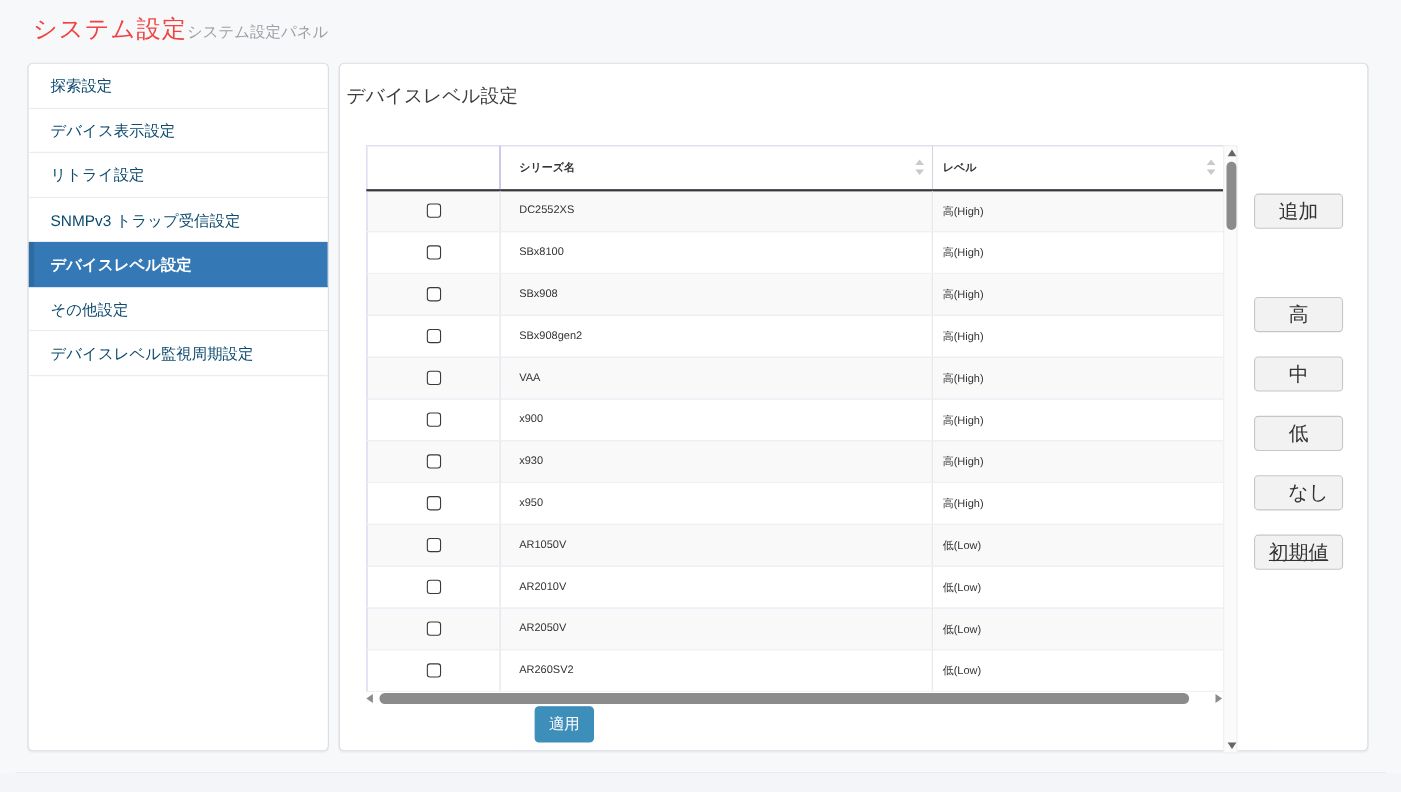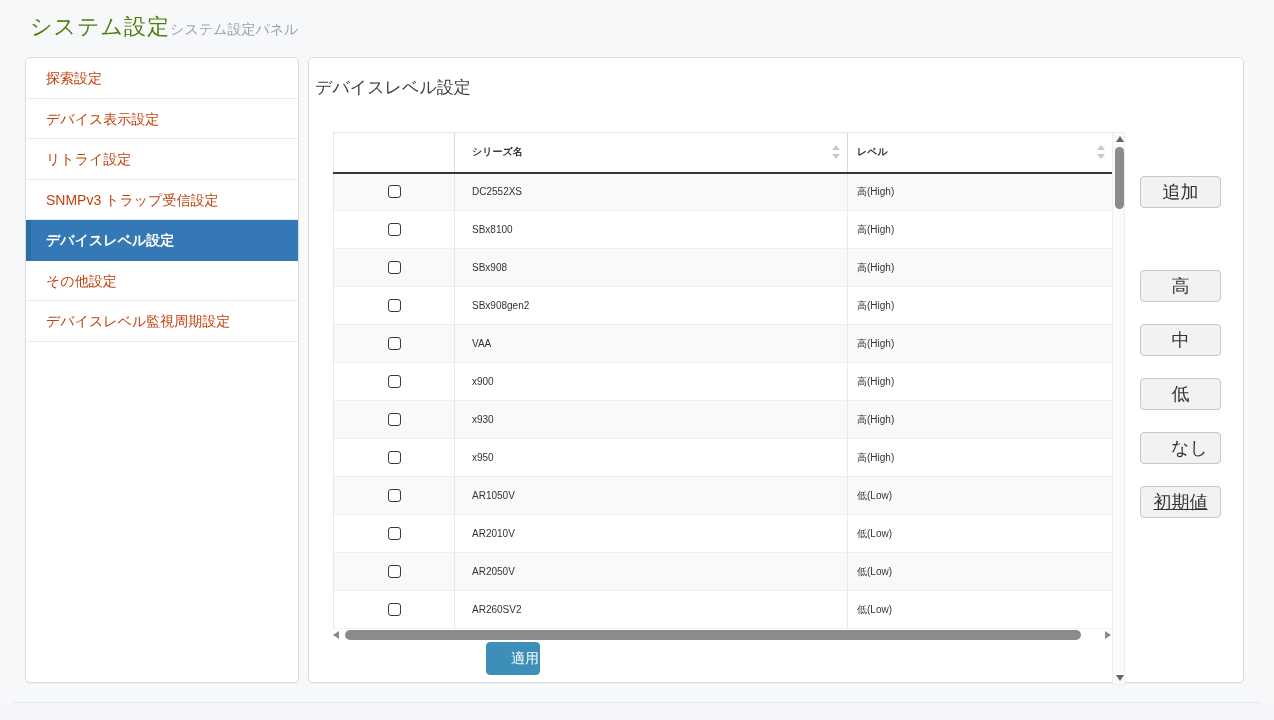--- a/index.html
+++ b/index.html
@@ -4,29 +4,29 @@
 <style>
   * { margin:0; padding:0; box-sizing:border-box; }
   html,body { width:1274px; height:720px; }
   body { font-family:"Liberation Sans","DejaVu Sans",sans-serif; background:#f5f6f9; overflow:hidden; }
   .page { position:relative; width:1274px; height:720px; background:#f7f8fa; }
   .below-strip { position:absolute; left:0; right:0; top:703px; bottom:0; background:#f3f5f8; }
   .outer-bottom { position:absolute; left:14px; width:1246px; top:702px; border-top:1px solid #e3e6eb; }
 
   
   .hdr { position:absolute; left:30px; top:12px; display:flex; align-items:baseline; }
-  .hdr h1 { font-size:22px; font-weight:500; color:#4d7c0f; letter-spacing:1px;text-align:right; }
+  .hdr h1 { font-size:22px; font-weight:500; color:#ef4444; letter-spacing:1px;text-align:right; }
   .hdr .sub { font-size:14px; color:#9aa0a6; }
 
   .card { position:absolute; background:#fff; border:1px solid #d9dde2; border-radius:5px;
           box-shadow:0 1px 1px rgba(0,0,0,0.04); }
 
   
   .sidebar { left:25px; top:57px; width:274px; height:626px; overflow:hidden; }
-  .side-item { height:40.5px; line-height:40.5px; padding-left:20px; font-size:14px; color:#c2410c;
+  .side-item { height:40.5px; line-height:40.5px; padding-left:20px; font-size:14px; color:#0c4a6e;
                border-bottom:1px solid #ececec; cursor:pointer; white-space:nowrap; }
   .side-item.active { background:#3478b6; color:#fff; font-weight:bold;
                       border-left:5px solid #2d6ba3; padding-left:15px; border-bottom:1px solid #3478b6; }
 
   
   .main { left:308px; top:57px; width:936px; height:626px; }
   .panel-title { position:absolute; left:6px; top:18px; font-size:17px; color:#3c3c3c; font-weight:400; }
 
   
   .dtable { position:absolute; left:24px; top:74px; width:778px; border-collapse:collapse; table-layout:fixed;
@@ -63,21 +63,21 @@
   .hthumb { position:absolute; left:12px; top:1px; width:736px; height:10px; background:#8b8b8b; border-radius:5px; }
   .arr.left  { left:0;  top:2px; border-top:4px solid transparent; border-bottom:4px solid transparent; border-right:6px solid #8b8b8b; }
   .arr.right { right:0; top:2px; border-top:4px solid transparent; border-bottom:4px solid transparent; border-left:6px solid #8b8b8b; }
 
   
   .sbtn { position:absolute; left:831px; width:81px; height:32px; background:#f2f2f2; border:1px solid #c6c6c6;
           border-radius:4px; font-size:18px; color:#333; cursor:pointer; font-family:inherit; }
   #btn-add  { top:118px; } #btn-high { top:212px; } #btn-mid { top:266px; }
   #btn-low  { top:320px; } #btn-none { top:374px;padding-left:18px; } #btn-def { top:428px;text-decoration:underline; }
   .apply { position:absolute; left:177px; top:584px; width:54px; height:33px; background:#3d8eb9;
-           border:1px solid #3d8eb9; border-radius:4px; color:#fff; font-size:14px; cursor:pointer; font-family:inherit;text-align:right; }
+           border:1px solid #3d8eb9; border-radius:4px; color:#fff; font-size:14px; cursor:pointer; font-family:inherit; }
 </style>
 </head>
 <body>
 
 <div class="page">
   <div class="hdr">
     <h1>システム設定</h1>
     <span class="sub">システム設定パネル</span>
   </div>
 

